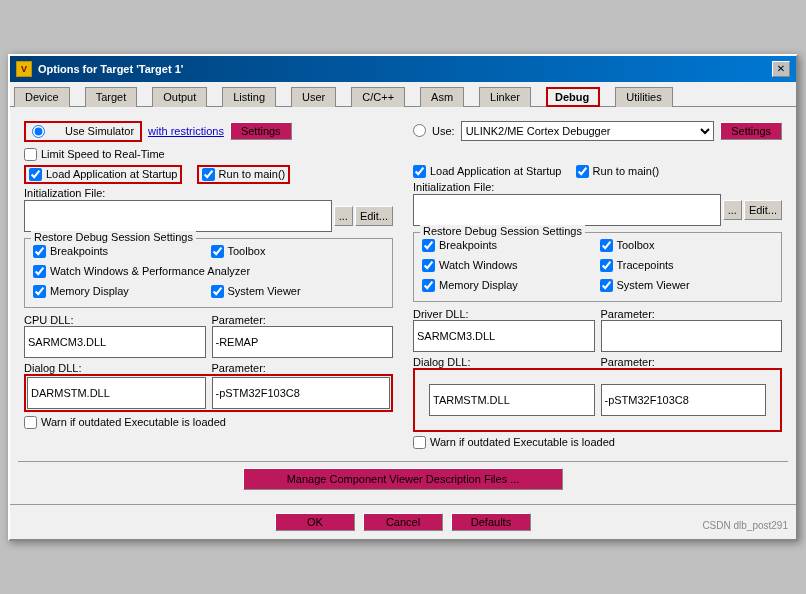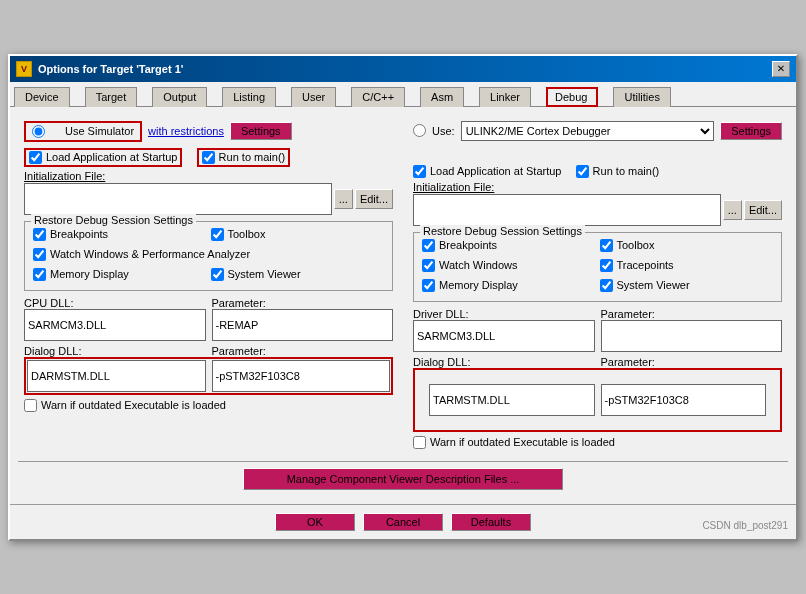--- a/index.html
+++ b/index.html
@@ -77,21 +77,21 @@
       border: 1px solid #888;
       border-bottom: none;
       cursor: pointer;
       font-size: 11px;
       position: relative;
       top: 1px;
     }
     .tab.active {
       background: #f0f0f0;
       border-bottom: 1px solid #f0f0f0;
-      font-weight: normal;
+      font-weight: bold;
       top: 1px;
       outline: 2px solid #c00000;
       outline-offset: -2px;
       z-index: 1;
       padding-left: 8px;
     }
     .content {
       padding: 8px;
     }
     .two-col {
@@ -163,21 +163,20 @@
       display: grid;
       grid-template-columns: 1fr 1fr;
       gap: 4px;
     }
     .field-row {
       margin-bottom: 4px;
     }
     .field-label {
       font-size: 11px;
       margin-bottom: 1px;
-      text-decoration: underline;
     }
     .text-input {
       width: 100%;
       height: 32px;
       border: 1px solid #666;
       background: white;
       font-size: 11px;
       padding: 1px 3px;
       font-family: inherit;
     }
@@ -298,20 +297,24 @@
 
         <div class="simulator-row">
           <div class="radio-group">
             <input type="radio" name="debug-mode" checked="" style="">
             <span>Use Simulator</span>
           </div>
           <span class="link-text">with restrictions</span>
           <button class="btn">Settings</button>
         </div>
 
+        <div class="limit-speed-row checkbox-row">
+          <input type="checkbox" style="">
+          <span>Limit Speed to Real-Time</span>
+        </div>
 
         <div class="checkbox-row">
           <div class="check-highlight">
             <input type="checkbox" checked="" style="">
             <span>Load Application at Startup</span>
           </div>
           &nbsp;&nbsp;
           <div class="check-highlight">
             <input type="checkbox" checked="" style="">
             <span>Run to main()</span>

